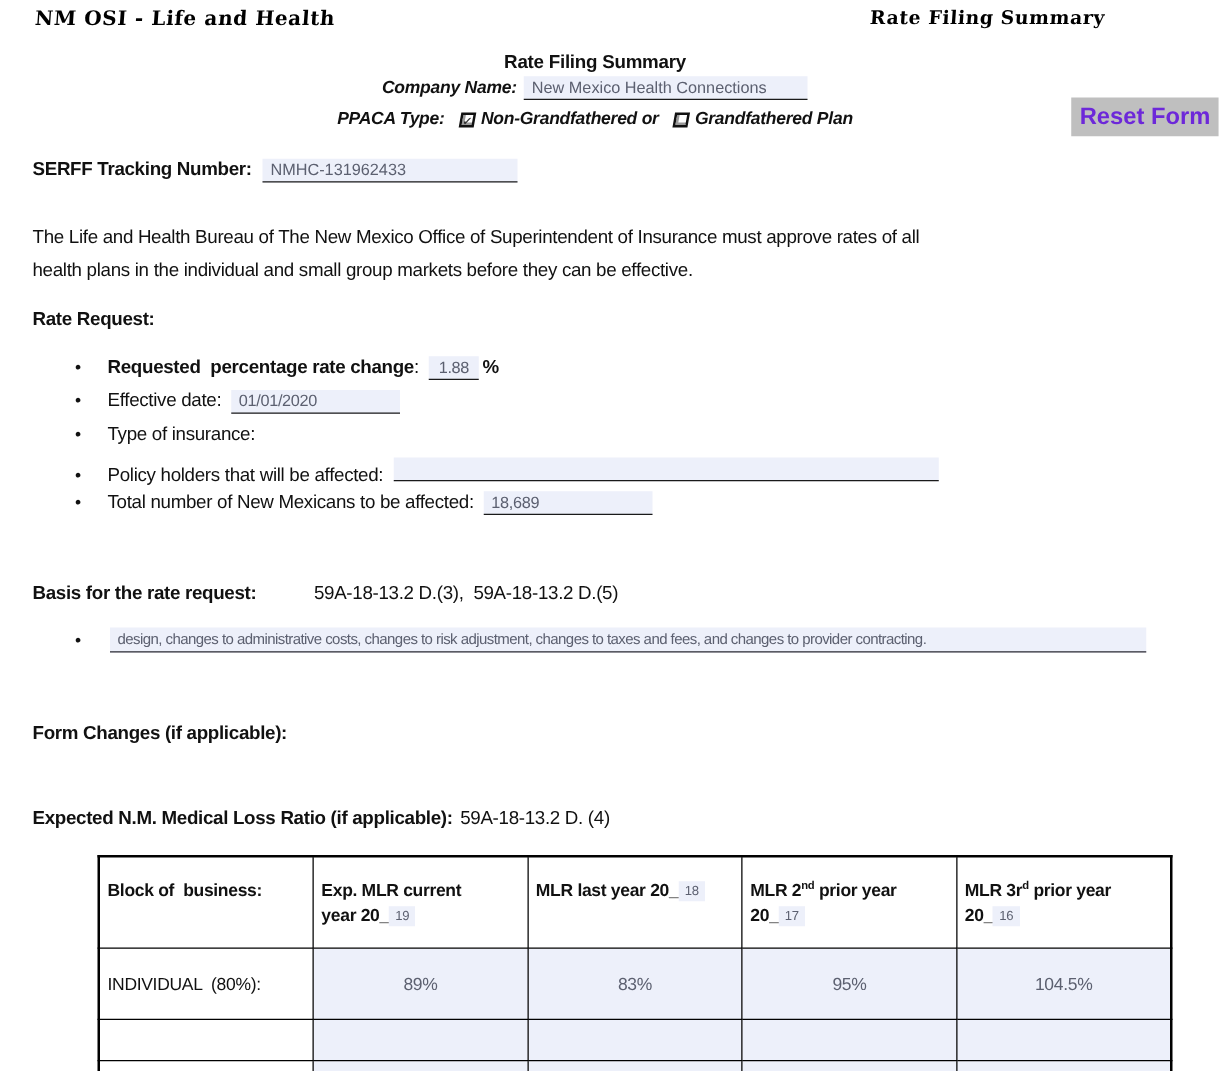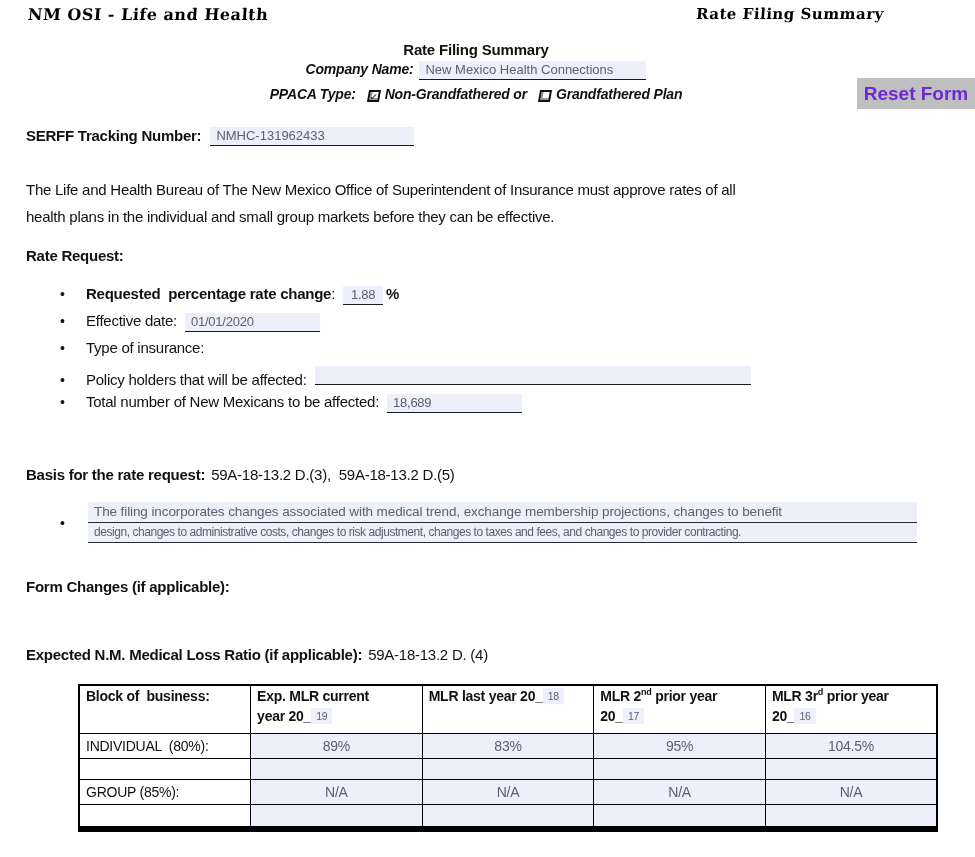--- a/index.html
+++ b/index.html
@@ -53,35 +53,35 @@
   .rr-heading{top:247px;left:26px;}
   .bullets{top:285px;left:60px;width:880px;}
   .b-row{display:flex;align-items:baseline;height:27px;font-size:15px;letter-spacing:-.25px;}
   .marker{width:26px;font-size:14px;flex:0 0 26px;}
   .b-row .field{margin-left:8px;}
   .pct-field{width:40px;text-align:center;padding:0 2px;margin-right:3px;}
   .date-field{width:135px;}
   .ins-field{width:558px;}
   .pol-field{width:436px;}
   .tot-field{width:135px;}
-  .basis-heading{top:466px;left:26px;display:flex;align-items:baseline;}
+  .basis-heading{top:466px;left:26px;display:flex;align-items:baseline;gap:40px;}
   .basis-heading .rest{font-size:15px;letter-spacing:-.25px;margin-left:6px;}
   .basis-block{top:502px;left:60px;display:flex;align-items:center;width:880px;}
   .basis-field{width:829px;margin-left:2px;background:var(--field-bg);}
   .basis-line{border-bottom:1.5px solid #2a2a33;color:var(--field-text);padding:2px 4px 3px 6px;white-space:nowrap;overflow:hidden;}
   .basis-line1{font-size:13.5px;letter-spacing:-.1px;}
   .basis-line2{font-size:12px;letter-spacing:-.45px;}
   .fc-heading{top:578px;left:26px;}
   .mlr-heading{top:646px;left:26px;display:flex;align-items:baseline;}
   .mlr-heading .rest{font-size:15px;letter-spacing:-.25px;margin-left:6px;}
   table.mlr{
     position:absolute;top:684px;left:78px;width:860px;border-collapse:collapse;table-layout:fixed;
     border:2px solid #000;border-bottom:6px solid #000;
   }
-  table.mlr td{border:1px solid #000;padding:0 6px;font-size:14px;letter-spacing:-.25px;vertical-align:top;}
+  table.mlr td{border:1px solid #000;padding:16px 6px;font-size:14px;letter-spacing:-.25px;vertical-align:top;}
   td.hdr{font-weight:700;line-height:20px;padding-top:3px;height:48px;}
   td.lbl{font-size:14px;line-height:24px;background:#fff;white-space:pre-wrap;}
   td.v{
     background:var(--field-bg);color:var(--field-text);text-align:center;
     font-size:12px;line-height:24px;vertical-align:middle;
   }
   tr.r-data{height:25px;}
   tr.r-empty{height:21px;}
   .yr-field{
     display:inline-block;background:var(--field-bg);color:var(--field-text);
@@ -153,21 +153,20 @@
 </div>
 
 <div class="abs basis-heading">
   <span class="h-bold">Basis for the rate request:</span>
   <span class="rest pre">59A-18-13.2 D.(3),  59A-18-13.2 D.(5)</span>
 </div>
 
 <div class="abs basis-block">
   <span class="marker">•</span>
   <div class="basis-field">
-    <div class="basis-line basis-line1">The filing incorporates changes associated with medical trend, exchange membership projections, changes to benefit</div>
     <div class="basis-line basis-line2">design, changes to administrative costs, changes to risk adjustment, changes to taxes and fees, and changes to provider contracting.</div>
   </div>
 </div>
 
 <div class="abs fc-heading h-bold">Form Changes (if applicable):</div>
 
 <div class="abs mlr-heading">
   <span class="h-bold">Expected N.M. Medical Loss Ratio (if applicable):</span>
   <span class="rest">59A-18-13.2 D. (4)</span>
 </div>

